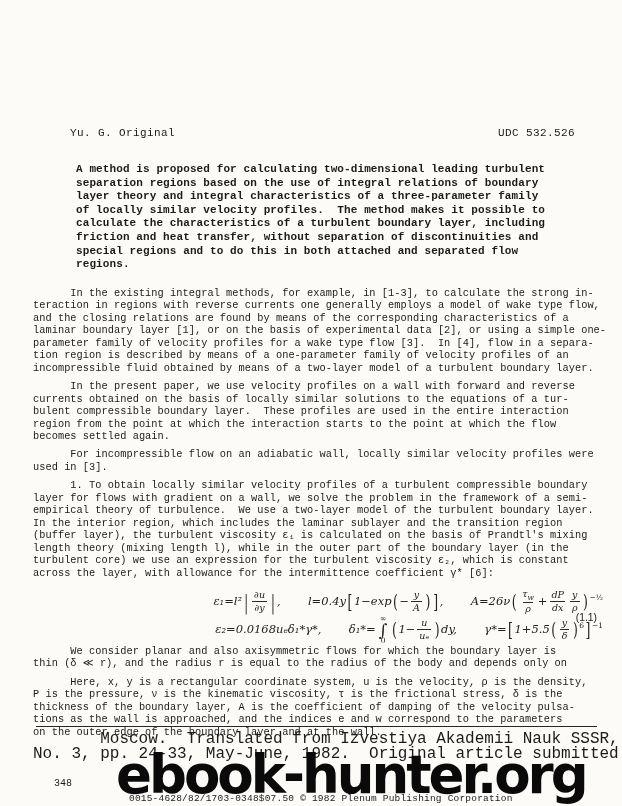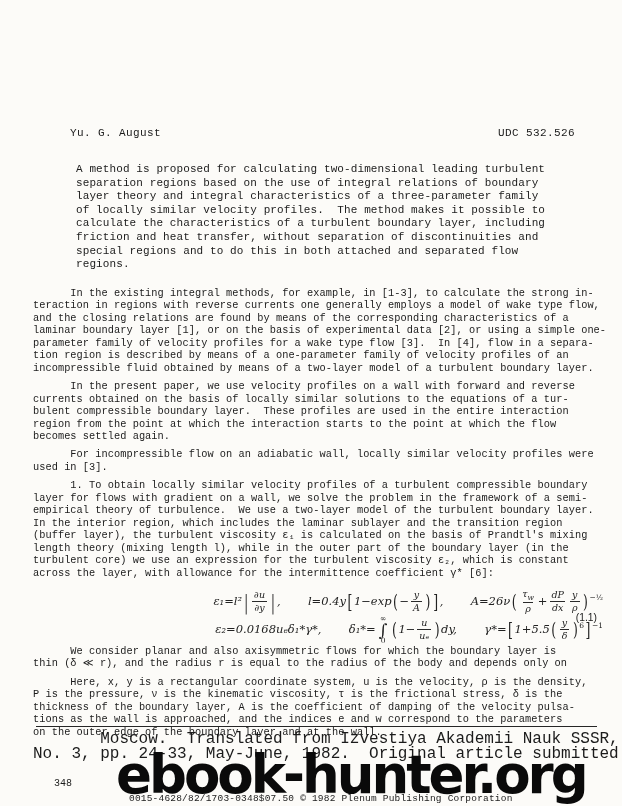--- a/index.html
+++ b/index.html
@@ -16,20 +16,21 @@
   }
   .byline {
     position:absolute; left:70px; right:47px; top:127px;
     display:flex; justify-content:space-between;
     font-size:11px; letter-spacing:0.4px;
   }
   .abstract {
     position:absolute; left:76px; top:163px;
     font-size:11px; line-height:13.6px; letter-spacing:0.1px;
     white-space:pre;
+    font-weight:bold;
   }
   .main { position:absolute; left:33px; top:287px; width:570px;
           font-size:10.3px; line-height:12.45px; }
   .para { white-space:pre; margin-bottom:6px; letter-spacing:0.05px; }
 
   .eqblock {
     position:relative; margin:3px 0 4px; text-align:right;
     font-family:"DejaVu Serif", serif; font-style:italic;
     font-size:11.5px; color:#222;
   }
@@ -69,21 +70,21 @@
     color:#0a0a0a; white-space:nowrap;
   }
 </style>
 </head>
 <body>
 
 <div class="page">
 
 
   <div class="byline">
-    <span>Yu. G. August</span>
+    <span>Yu. G. Original</span>
     <span>UDC 532.526</span>
   </div>
 
   <div class="abstract">A method is proposed for calculating two-dimensional leading turbulent
 separation regions based on the use of integral relations of boundary
 layer theory and integral characteristics of a three-parameter family
 of locally similar velocity profiles.  The method makes it possible to
 calculate the characteristics of a turbulent boundary layer, including
 friction and heat transfer, without separation of discontinuities and
 special regions and to do this in both attached and separated flow

